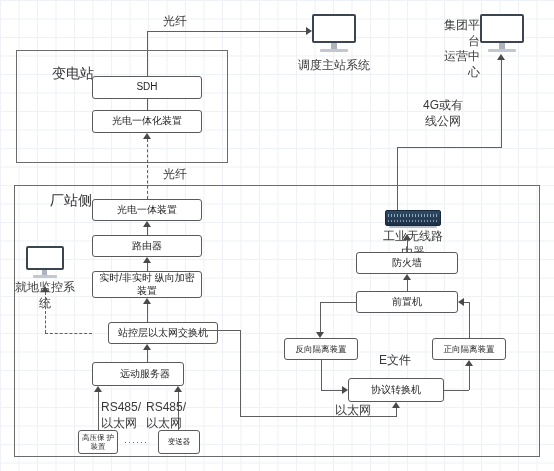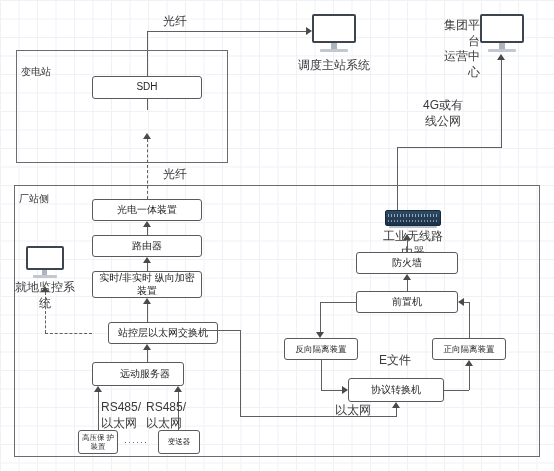--- a/index.html
+++ b/index.html
@@ -20,23 +20,24 @@
     overflow: hidden;
   }
   .grp {
     position: absolute;
     border: 1px solid #6b6b6b;
     background: transparent;
     box-sizing: border-box;
   }
   .grp-label {
     position: absolute;
-    font-size: 10px;
+    font-size: 14px;
     color: #333333;
     white-space: nowrap;
+    margin-left: 31px;
   }
   .box {
     position: absolute;
     border: 1px solid #5a5a5a;
     border-radius: 3px;
     background: #ffffff;
     box-sizing: border-box;
     display: flex;
     align-items: center;
     justify-content: center;
@@ -156,20 +157,21 @@
 
   <div class="lbl" style="left:155px; top:14px; width:40px;">光纤</div>
   <div class="ln v" style="left:147px; top:31px; height:57px;"></div>
   <div class="ln h" style="left:147px; top:31px; width:163px;"></div>
   <div class="arrow right" style="left:306px; top:27px;"></div>
 
   <div class="grp" style="left:16px; top:50px; height:113px; width:212px;"></div>
   <div class="grp-label" style="left:21px; top:65px;">变电站</div>
 
   <div class="box" style="left:92px; top:76px; width:110px; height:23px;">SDH</div>
+  <div class="box" style="left:92px; top:110px; width:110px; height:23px;">光电一体化装置</div>
 
   <div class="ln v" style="left:147px; top:99px; height:11px;"></div>
 
   <div class="dln v" style="left:147px; top:139px; height:60px;"></div>
   <div class="arrow up" style="left:143px; top:133px;"></div>
   <div class="lbl" style="left:155px; top:167px; width:40px;">光纤</div>
 
   <div class="monitor" style="left:312px; top:14px; width:44px; height:42px;">
     <div class="mon-screen" style="width:44px; height:29px;"></div>
     <div class="mon-neck" style="left:19px; top:29px; width:6px; height:6px;"></div>

